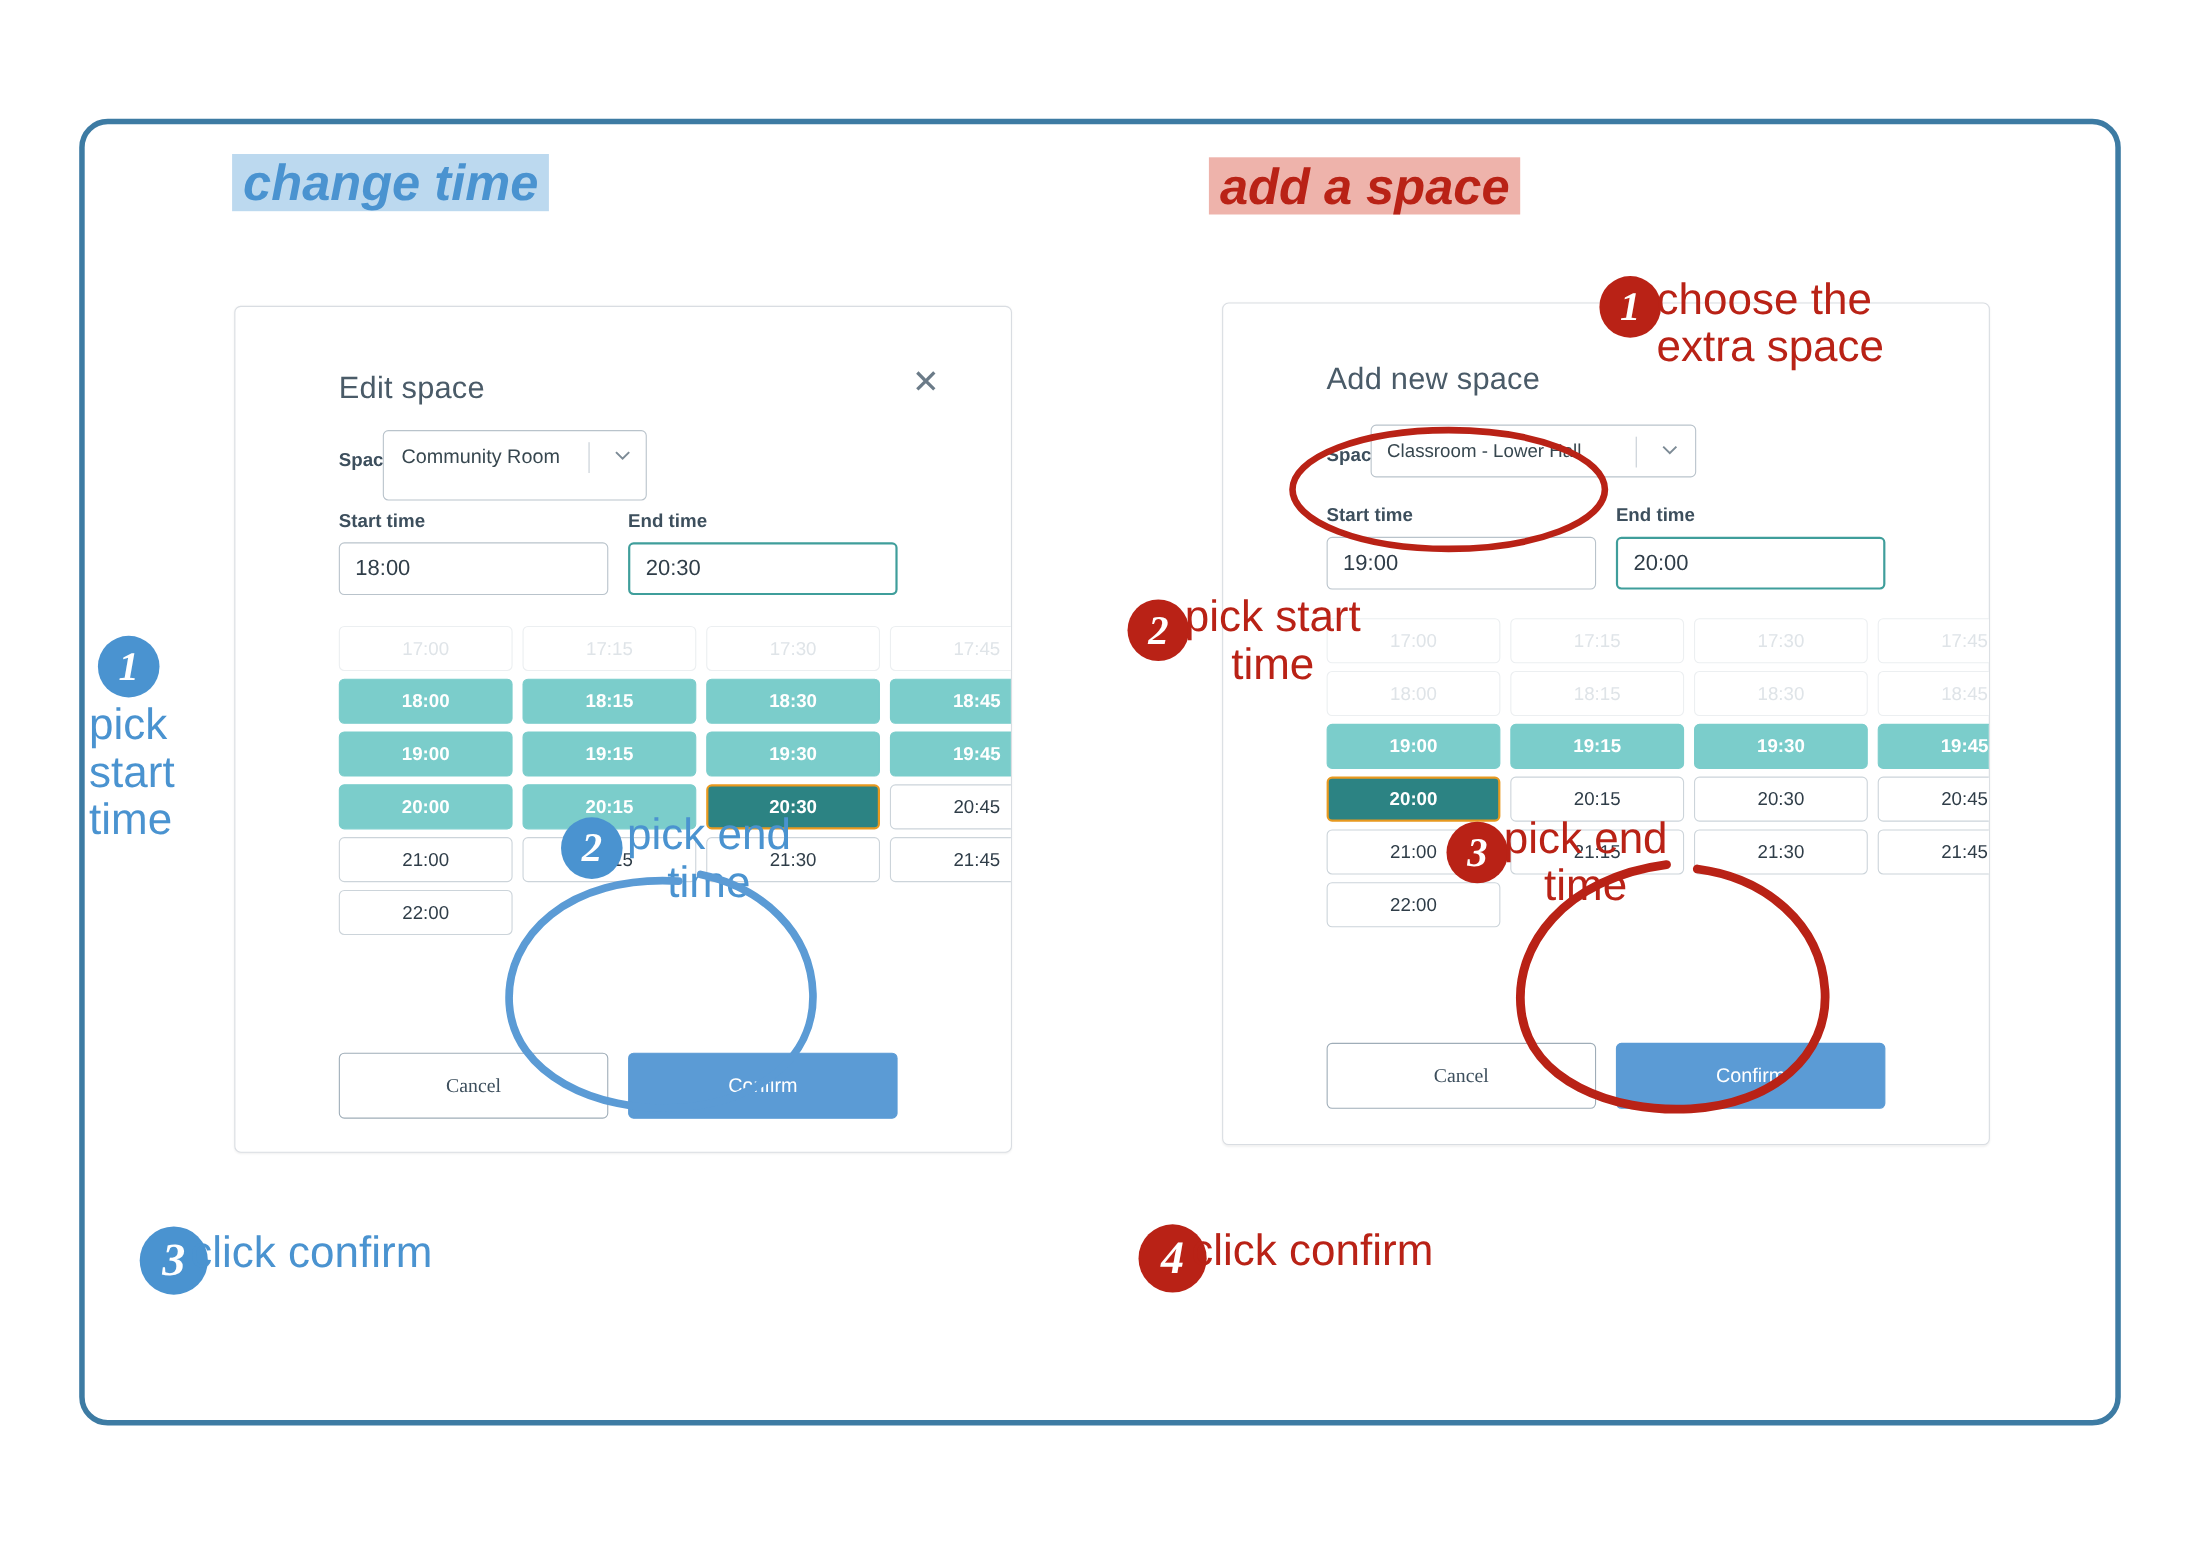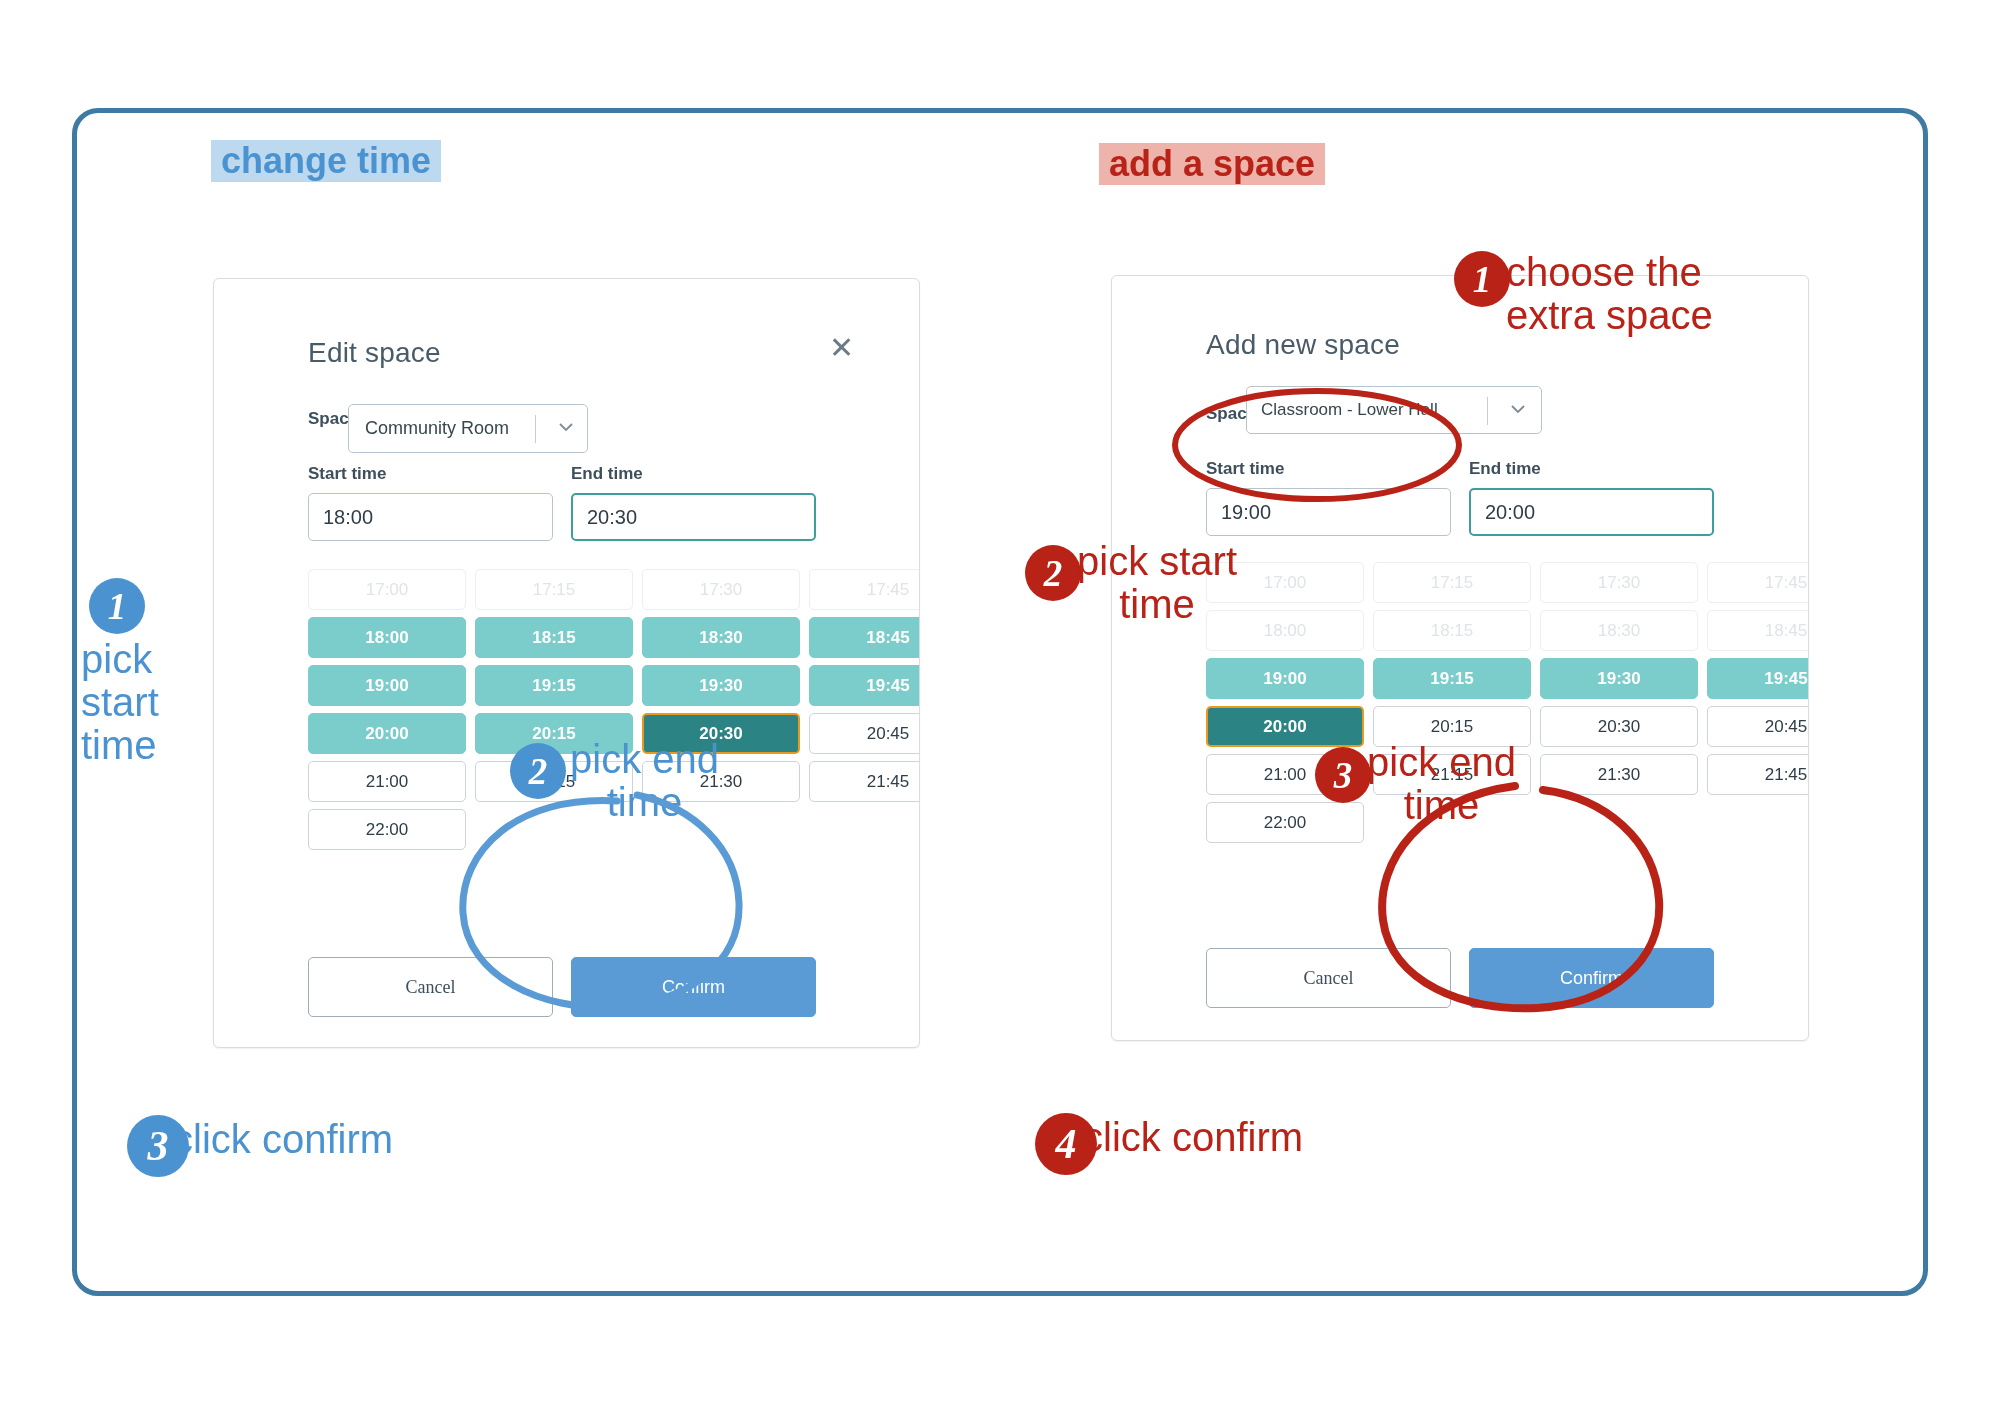--- a/index.html
+++ b/index.html
@@ -41,22 +41,22 @@
   .slot.edge{background:#2c8383;border:2px solid #e8991f;color:#fff;font-weight:bold;}
   .slot.empty{visibility:hidden;}
 
   
   .btn{position:absolute;height:60px;border-radius:5px;box-sizing:border-box;
        display:flex;align-items:center;justify-content:center;font-size:18px;cursor:pointer;}
   .btn-cancel{background:#fff;border:1px solid #9fadb8;color:#3d4f5d;font-family:Liberation Serif, serif;}
   .btn-confirm{background:#5b9bd5;border:1px solid #5b9bd5;color:#fff;}
 
   
-  .hl{position:absolute;font-size:36px;font-weight:bold;line-height:1.05;
-      padding:2px 10px;white-space:nowrap;}
+  .hl{position:absolute;font-size:46px;font-weight:bold;line-height:1.05;
+      padding:2px 10px;white-space:nowrap;font-style:italic;}
   .hl-blue{color:#4a93d0;background:#bcd9ef;}
   .hl-red{color:#b92216;background:#eeb3ab;}
 
   .ann{position:absolute;font-size:40px;line-height:1.08;font-weight:normal;}
   .ann-blue{color:#4a93d0;}
   .ann-red{color:#b92216;}
 
   .badge{position:absolute;width:56px;height:56px;border-radius:50%;
          display:flex;align-items:center;justify-content:center;
          color:#fff;font-size:37px;font-style:italic;font-weight:bold;
@@ -76,21 +76,21 @@
   <span class="hl hl-red" style="left:1022px;top:30px;">add a space</span>
 
   <div class="panel panel-clip" id="left-panel" style="left:136px;top:165px;width:707px;height:770px;">
 
     <span class="dlg-title" style="left:94px;top:58px;">Edit space</span>
 
     <span class="close-x" style="left:615px;top:54px;">✕</span>
 
     <span class="field-label" style="left:94px;top:130px;">Space</span>
 
-    <div class="select-box" style="left:134px;top:125px;width:240px;height:49px;">
+    <div class="select-box" style="left:134px;top:112px;width:240px;height:64px;">
       <span class="select-val" style="left:16px;top:13px;">Community Room</span>
       <span class="select-div" style="left:186px;top:10px;height:28px;"></span>
       <span class="chev" style="left:206px;top:11px;">
         <svg width="22" height="22" viewBox="0 0 22 22">
             <path d="M5 8 L11 14 L17 8" fill="none" stroke="#7d8b96" stroke-width="1.8"></path>
           </svg>
       </span>
     </div>
 
     <span class="field-label" style="left:94px;top:185px;">Start time</span>

